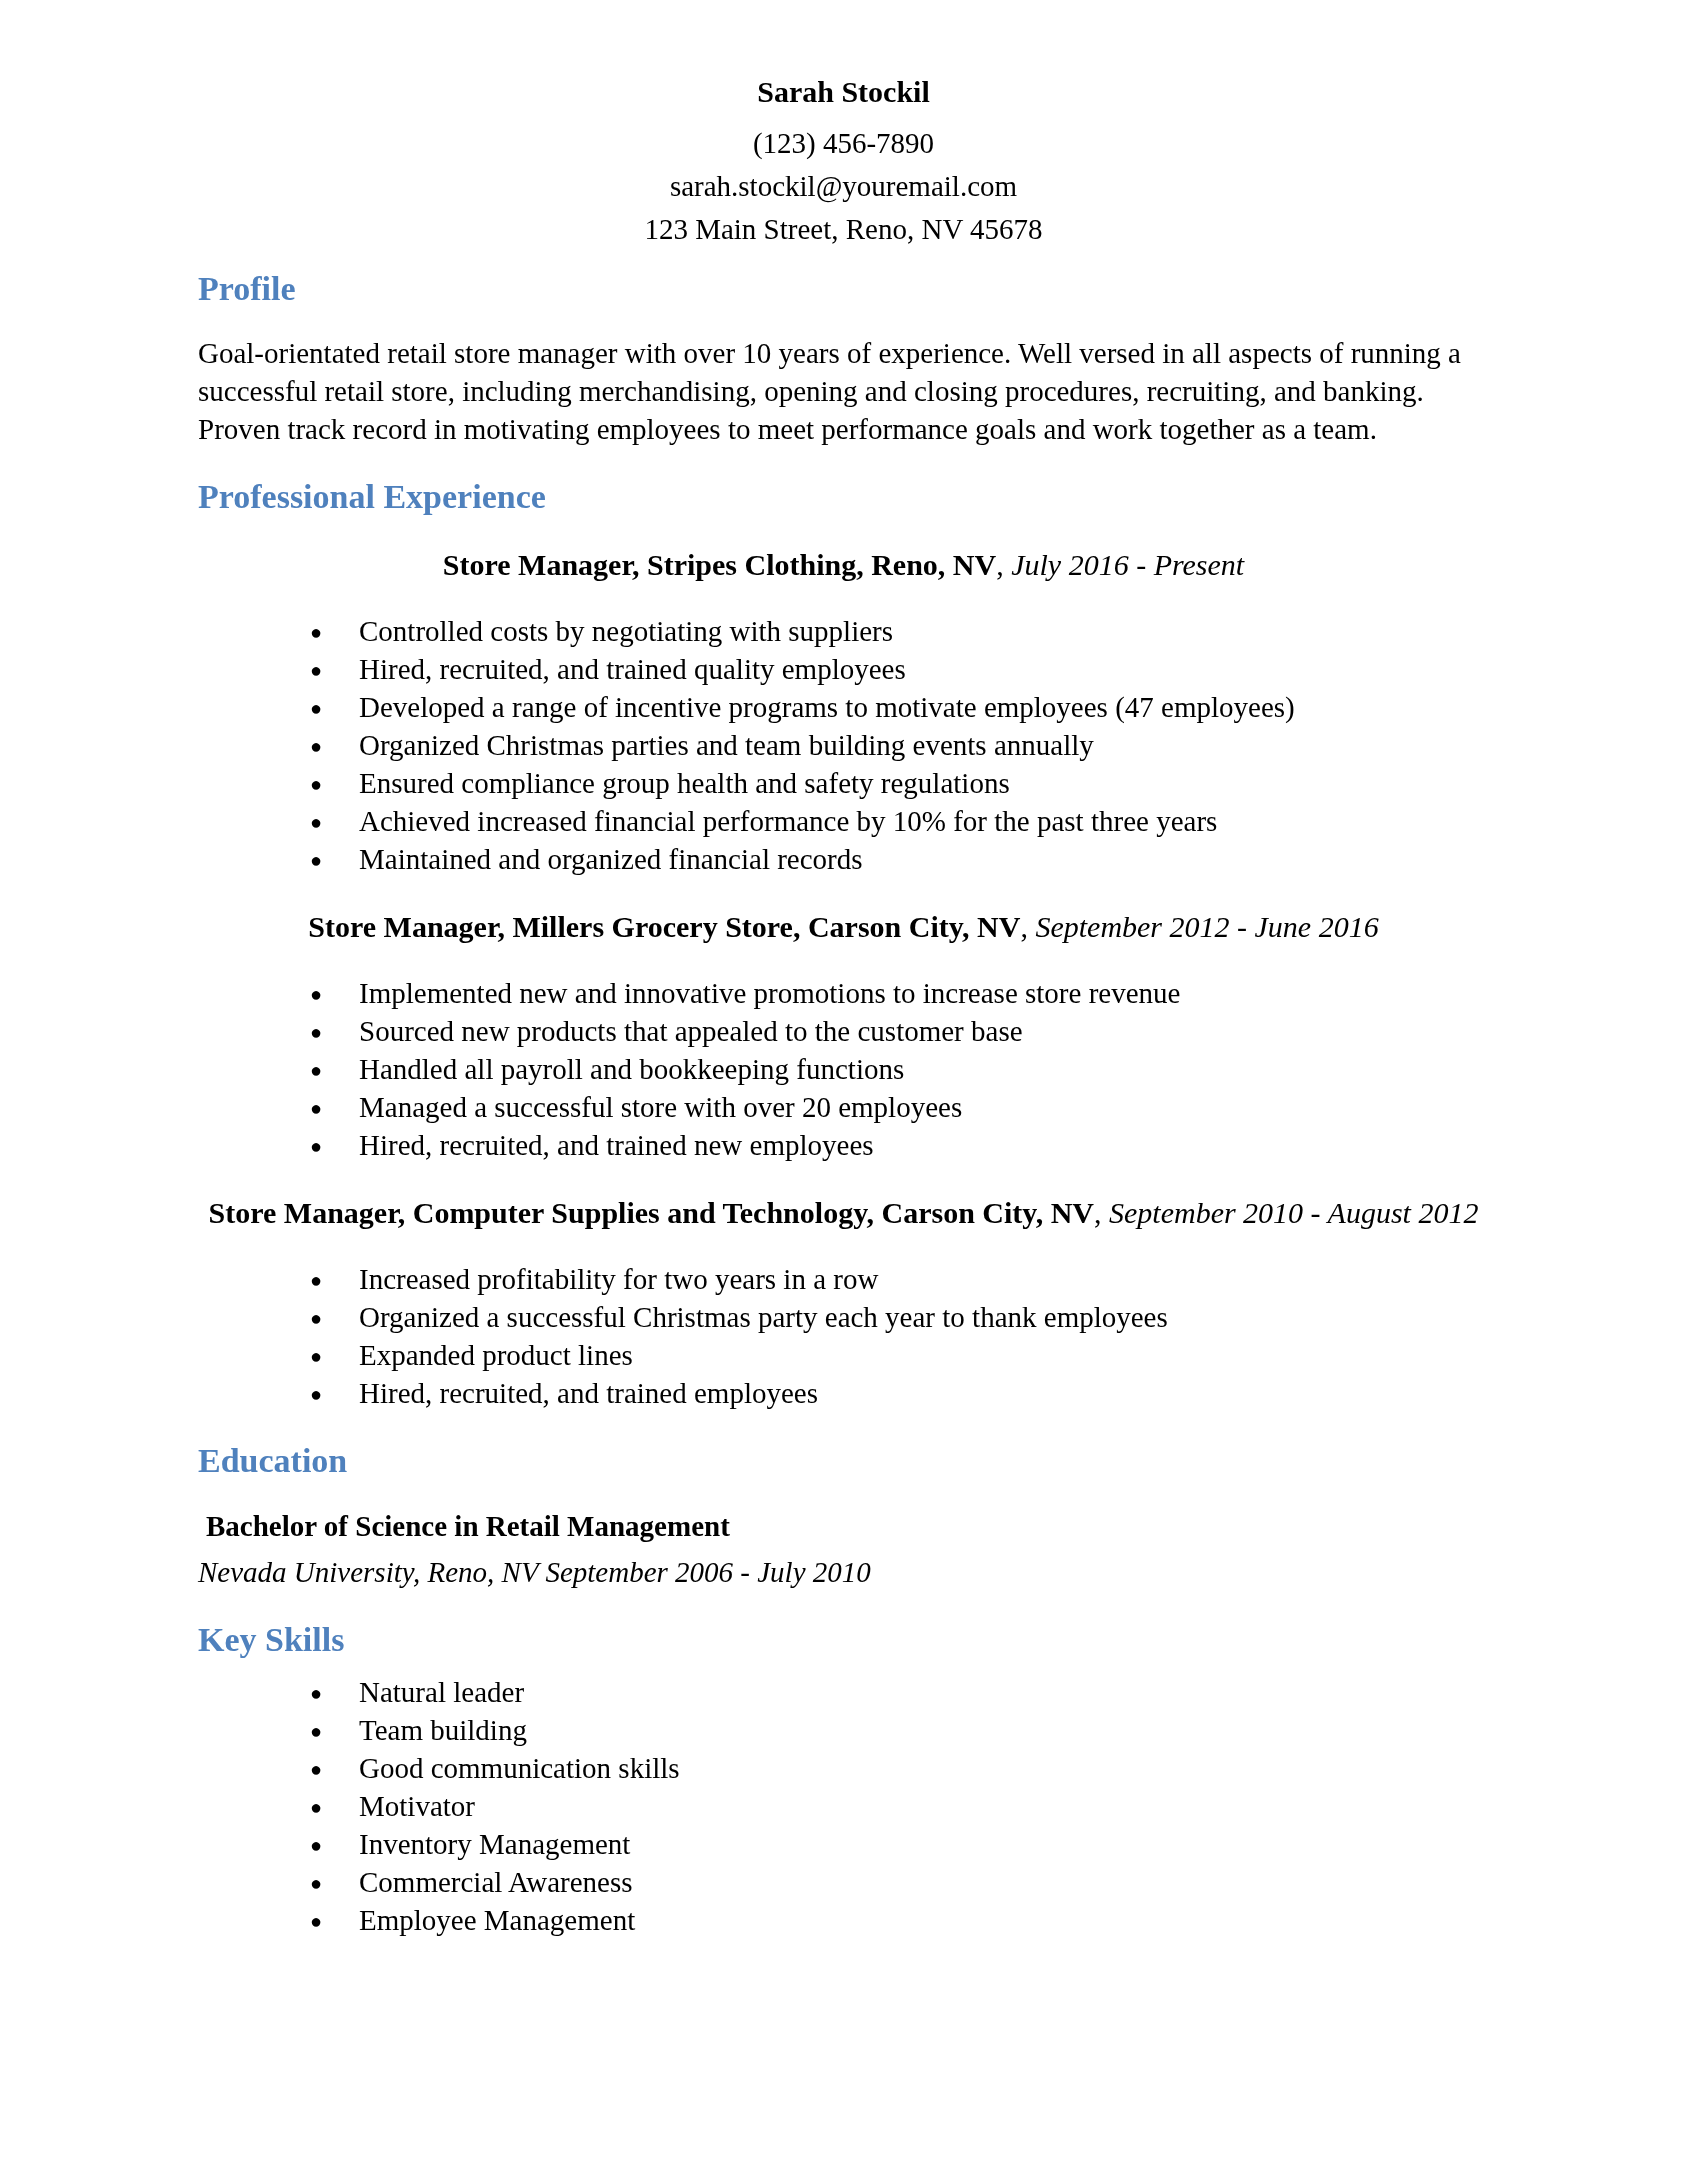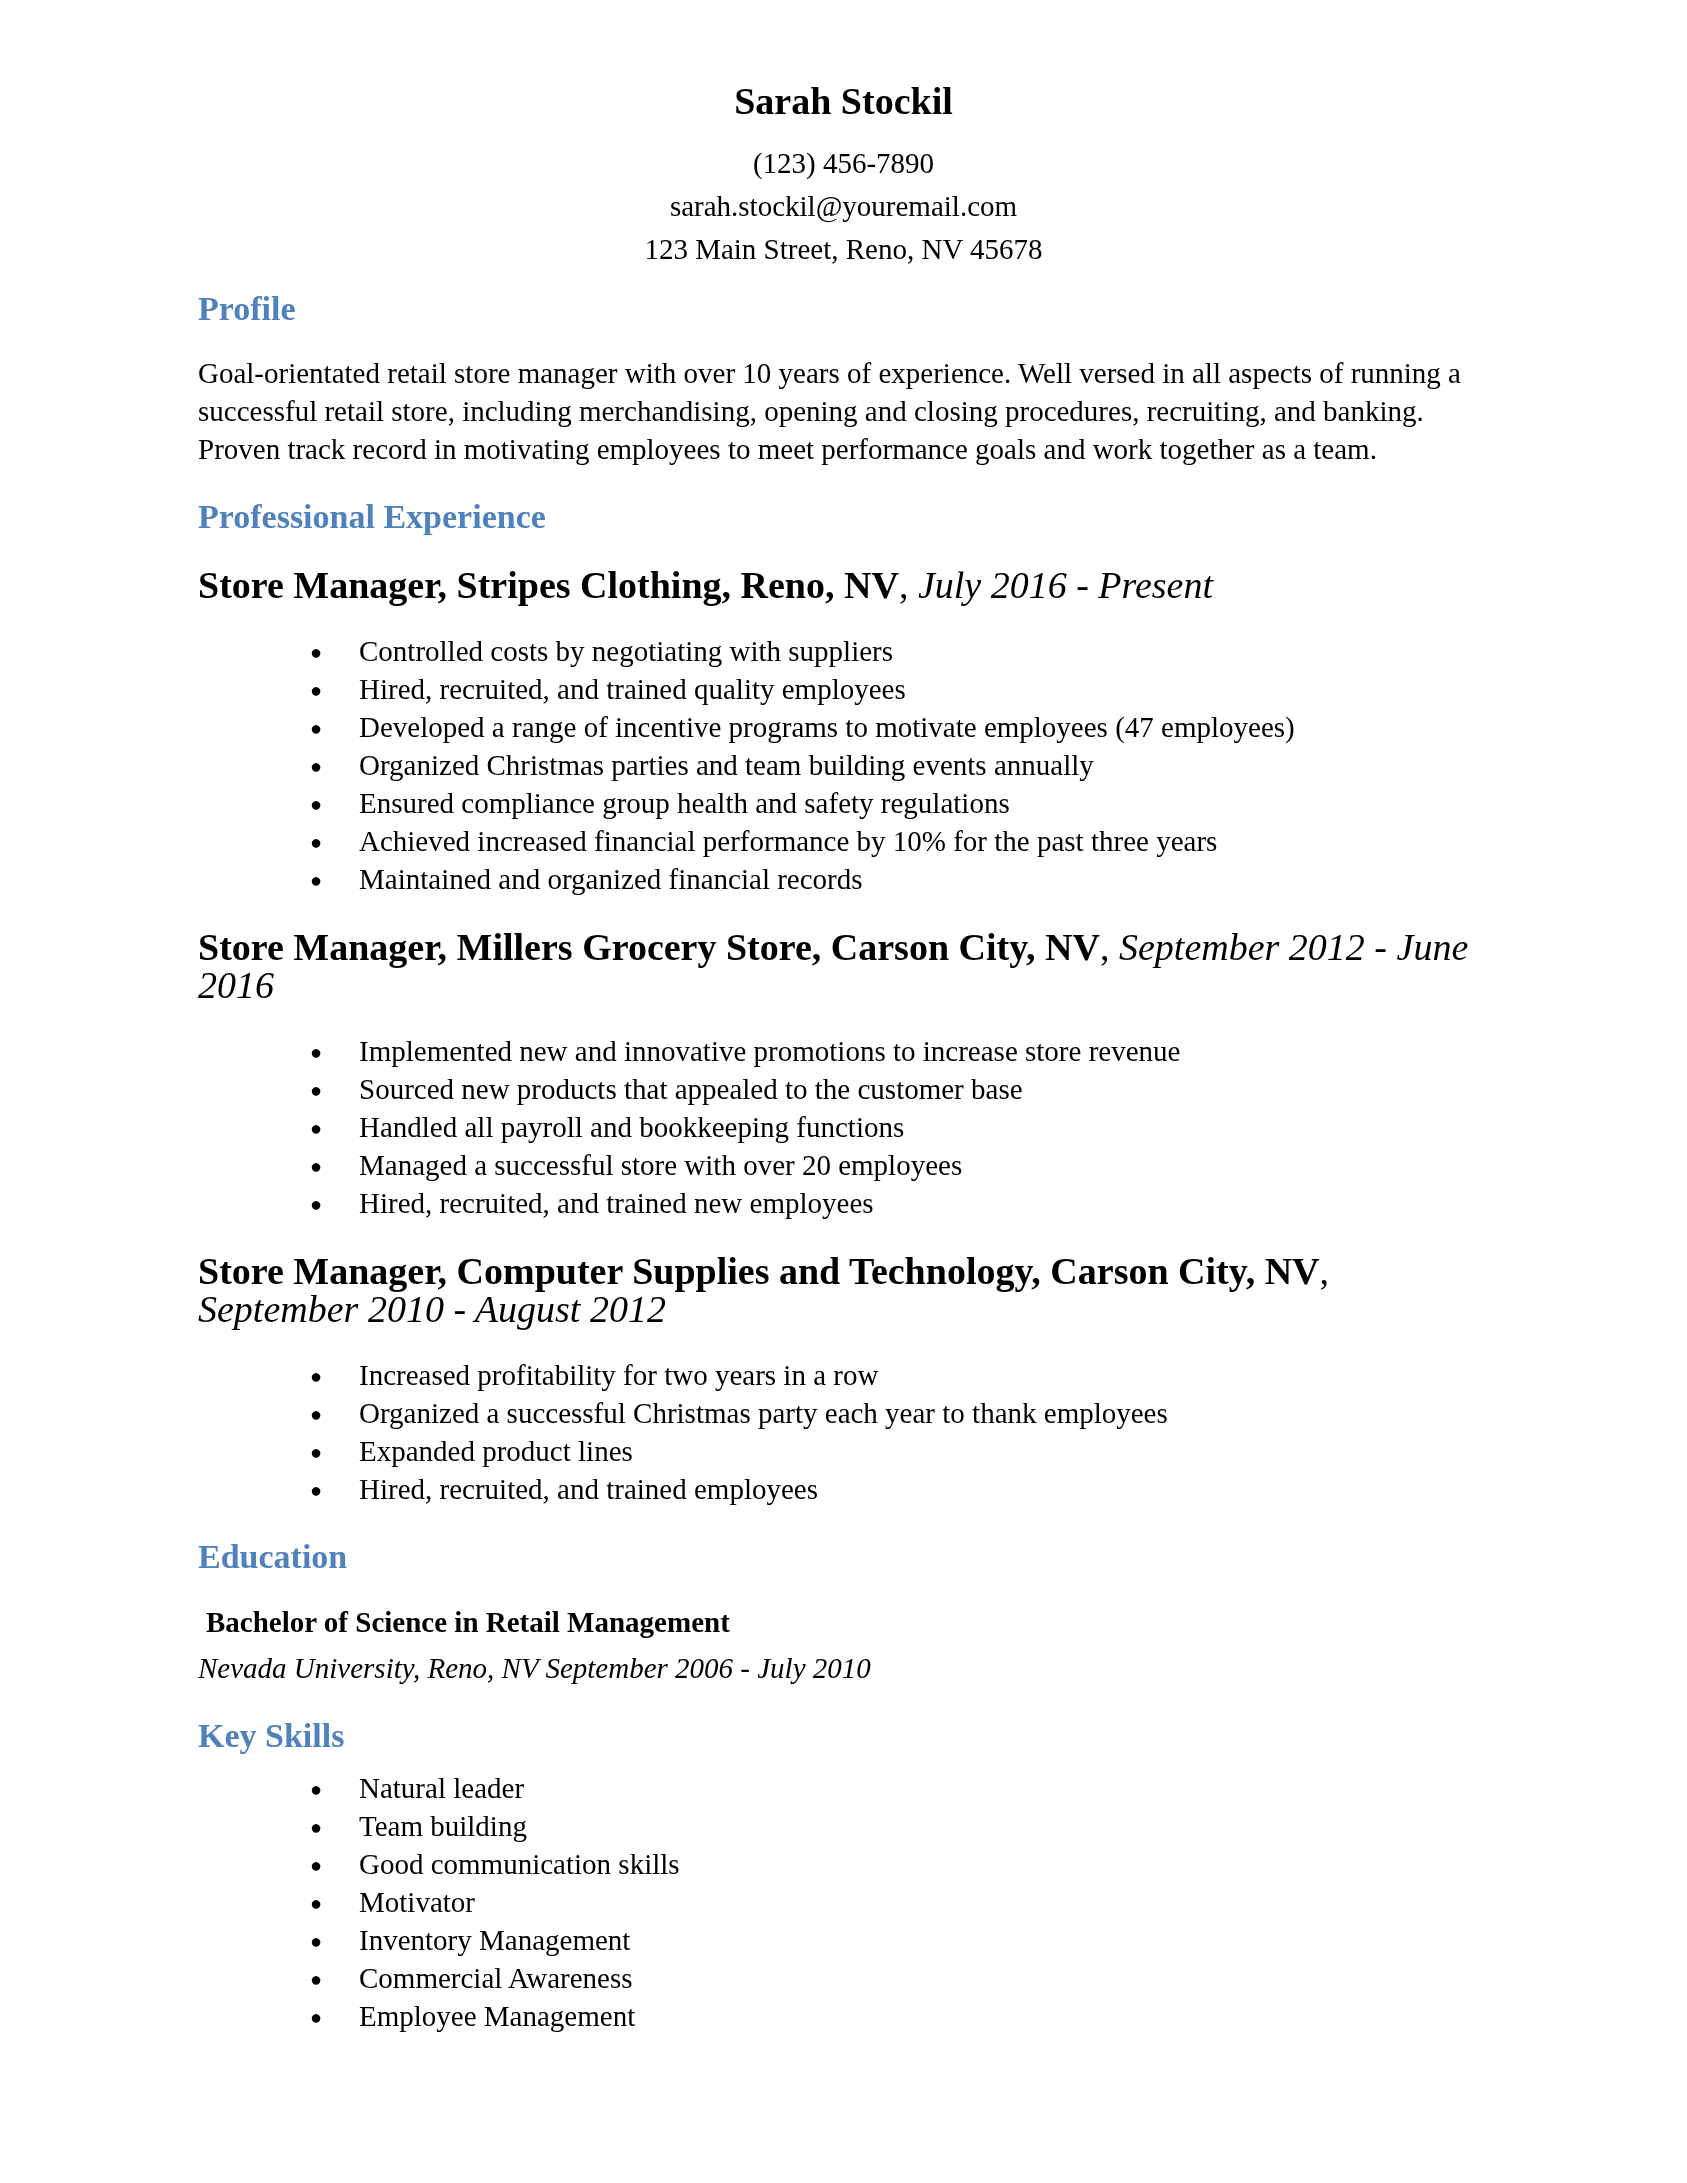--- a/index.html
+++ b/index.html
@@ -17,24 +17,24 @@
     font-family: "Liberation Serif", serif;
     font-size: 29px;
     line-height: 38px;
     color: #000000;
     overflow: hidden;
   }
 
   
   .resume-header { text-align: center; }
   .name {
-    font-size: 38px;
+    font-size: 30px;
     font-weight: bold;
     line-height: 49px;
-    margin: 16px;
+    margin: 6px;
   }
   .contact-line {
     font-size: 29px;
     line-height: 43px;
     margin: 0;
   }
 
   
   .section-heading {
     color: #4F81BD;
@@ -45,21 +45,22 @@
   }
   .section-heading.first { margin-top: 18.5px; }
 
   
   .profile-text {
     margin: 0;
   }
 
   .job-title {
     margin: 30px 0 28px 0;
-    font-size: 38px;
+    font-size: 30px;
+    text-align: center;
   }
   .job-title strong { font-weight: bold; }
   .job-title em { font-style: italic; font-weight: normal; }
 
   ul.bullets {
     list-style: none;
     margin: 0;
     padding: 0 0 0 161px;
   }
   ul.bullets li {

